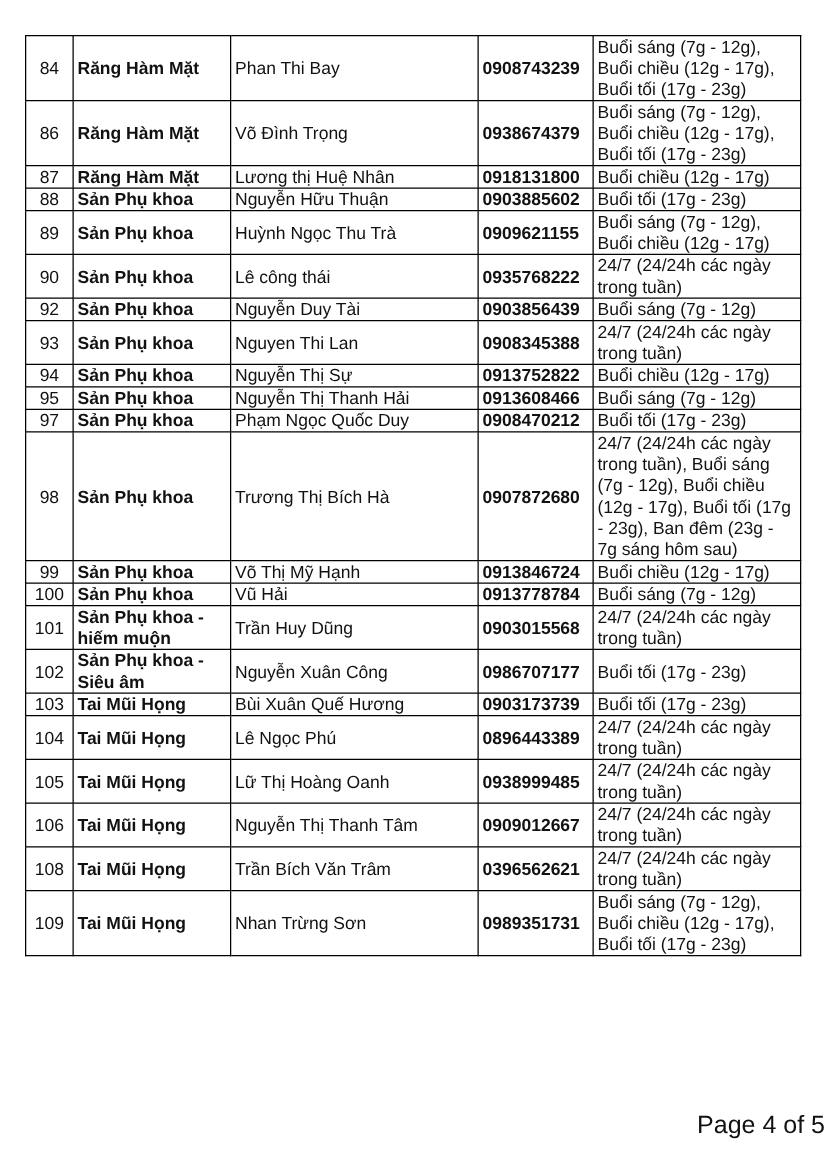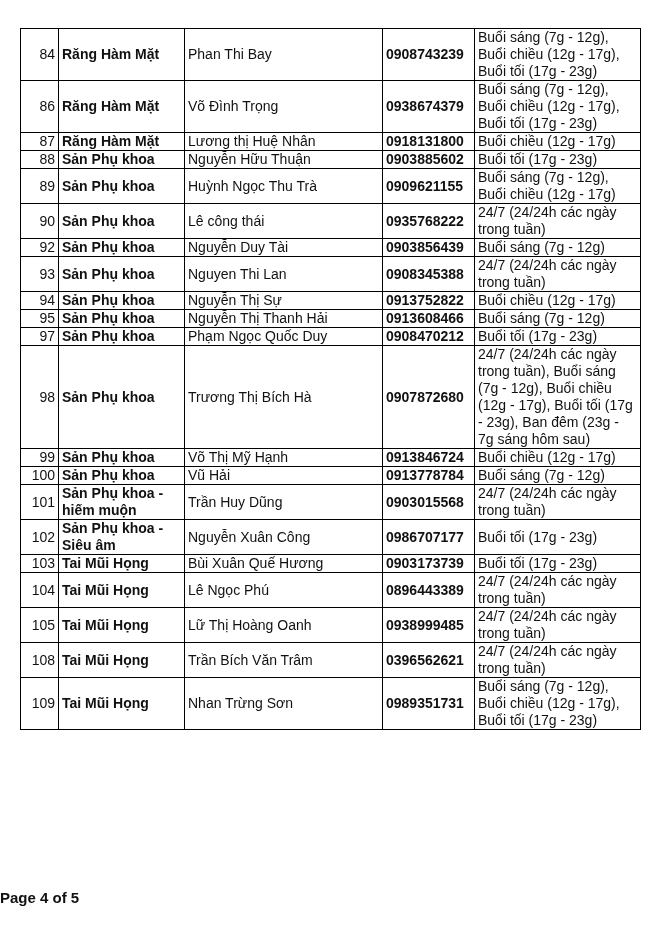--- a/index.html
+++ b/index.html
@@ -26,40 +26,39 @@
     font-size: 14px;
   }
   table.doctor-table td {
     border: 1.5px solid #000000;
     padding: 0 3px;
     vertical-align: middle;
     line-height: 17px;
     overflow: hidden;
   }
   td.col-no {
-    text-align: right;
+    text-align: center;
     padding-right: 2px;
     padding-left: 1px;
     margin-left: 37px;
   }
   td.col-specialty {
     font-weight: bold;
   }
   td.col-phone {
     font-weight: bold;
   }
   .footer {
     position: absolute;
     top: 889px;
     left: 0;
     width: 100%;
-    text-align: left;
-    font-size: 15px;
+    text-align: right;
+    font-size: 20px;
     color: #111111;
-    font-weight: bold;
   }
 </style>
 </head>
 <body>
 
 <div class="page">
 
   <table class="doctor-table">
     <colgroup>
       <col style="width:38px">
@@ -217,20 +216,27 @@
     </tr>
 
     <tr>
       <td class="col-no">105</td>
       <td class="col-specialty">Tai Mũi Họng</td>
       <td class="col-name">Lữ Thị Hoàng Oanh</td>
       <td class="col-phone">0938999485</td>
       <td class="col-schedule">24/7 (24/24h các ngày trong tuần)</td>
     </tr>
 
+    <tr>
+      <td class="col-no">106</td>
+      <td class="col-specialty">Tai Mũi Họng</td>
+      <td class="col-name">Nguyễn Thị Thanh Tâm</td>
+      <td class="col-phone">0909012667</td>
+      <td class="col-schedule">24/7 (24/24h các ngày trong tuần)</td>
+    </tr>
 
 
     <tr>
       <td class="col-no">108</td>
       <td class="col-specialty">Tai Mũi Họng</td>
       <td class="col-name">Trần Bích Văn Trâm</td>
       <td class="col-phone">0396562621</td>
       <td class="col-schedule">24/7 (24/24h các ngày trong tuần)</td>
     </tr>
 

